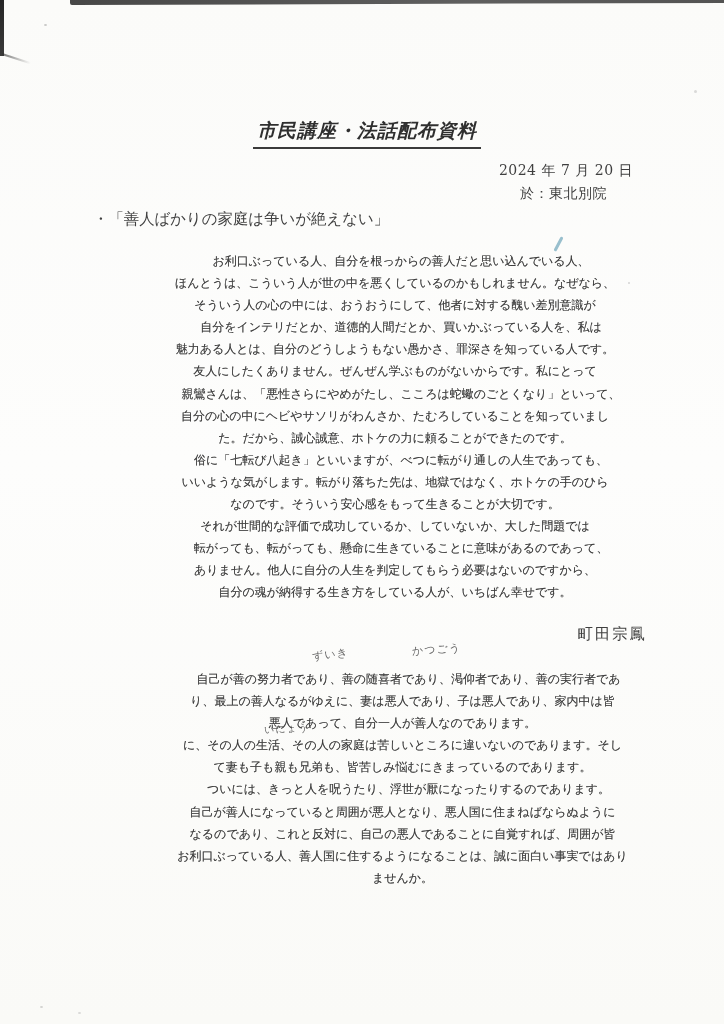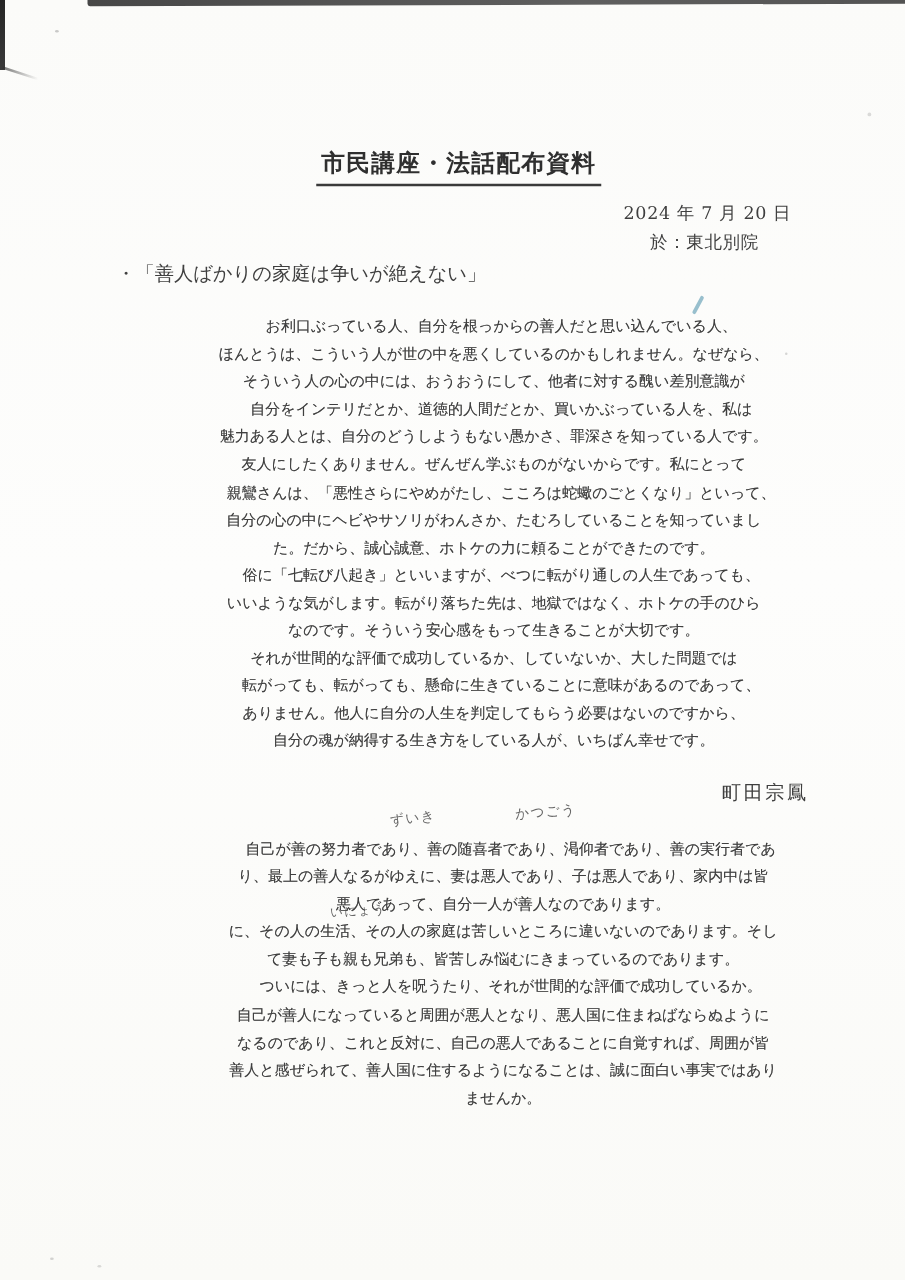--- a/index.html
+++ b/index.html
@@ -42,21 +42,21 @@
 
   
   .title{
     position:absolute;top:118px;left:0;right:0;margin:0;
     text-align:center;
     font-size:19px;font-weight:bold;color:#2f2f2f;
     letter-spacing:1px;
     transform:translateX(5px);
   }
   .title span{
-    display:inline-block;border-bottom:2px solid #3a3a3a;padding:0 4px 3px 4px;
+    display:inline-block;border-bottom:2px solid #3a3a3a;padding:0 4px 3px 4px;font-style:italic;
   }
   .date-line{position:absolute;top:162px;right:91px;font-size:14px;letter-spacing:.5px;}
   .venue-line{position:absolute;top:185px;right:117px;font-size:14px;letter-spacing:.5px;}
   .topic-line{position:absolute;top:209px;left:93px;font-size:15.4px;}
 
   .essay{position:absolute;top:250px;left:95px;width:600px;}
   .quote{position:absolute;top:668px;left:95px;width:615px;}
   .line{
     font-size:12px;line-height:22.1px;white-space:nowrap;
     text-shadow:0 0 .4px rgba(63,63,63,.55);
@@ -115,24 +115,24 @@
   </div>
 
   <div class="attribution">町田宗鳳</div>
 
   <div class="quote">
     <div class="line">　自己が善の努力者であり、善の随喜者であり、渇仰者であり、善の実行者であ</div>
     <div class="line">り、最上の善人なるがゆえに、妻は悪人であり、子は悪人であり、家内中は皆</div>
     <div class="line">悪人であって、自分一人が善人なのであります。</div>
     <div class="line">に、その人の生活、その人の家庭は苦しいところに違いないのであります。そし</div>
     <div class="line">て妻も子も親も兄弟も、皆苦しみ悩むにきまっているのであります。</div>
-    <div class="line">　ついには、きっと人を呪うたり、それが世間的な評価で成功しているか。</div>
+    <div class="line">　ついには、きっと人を呪うたり、浮世が厭になったりするのであります。</div>
     <div class="line">自己が善人になっていると周囲が悪人となり、悪人国に住まねばならぬように</div>
     <div class="line">なるのであり、これと反対に、自己の悪人であることに自覚すれば、周囲が皆</div>
-    <div class="line">善人と感ぜられて、善人国に住するようになることは、誠に面白い事実ではあり</div>
+    <div class="line">お利口ぶっている人、善人国に住するようになることは、誠に面白い事実ではあり</div>
     <div class="line">ませんか。</div>
   </div>
 
   <div class="furigana f-zuiki">ずいき</div>
   <div class="furigana f-katsugo">かつごう</div>
   <div class="furigana f-inyo">いにょう</div>
 
 </div>
 
 </body></html>

